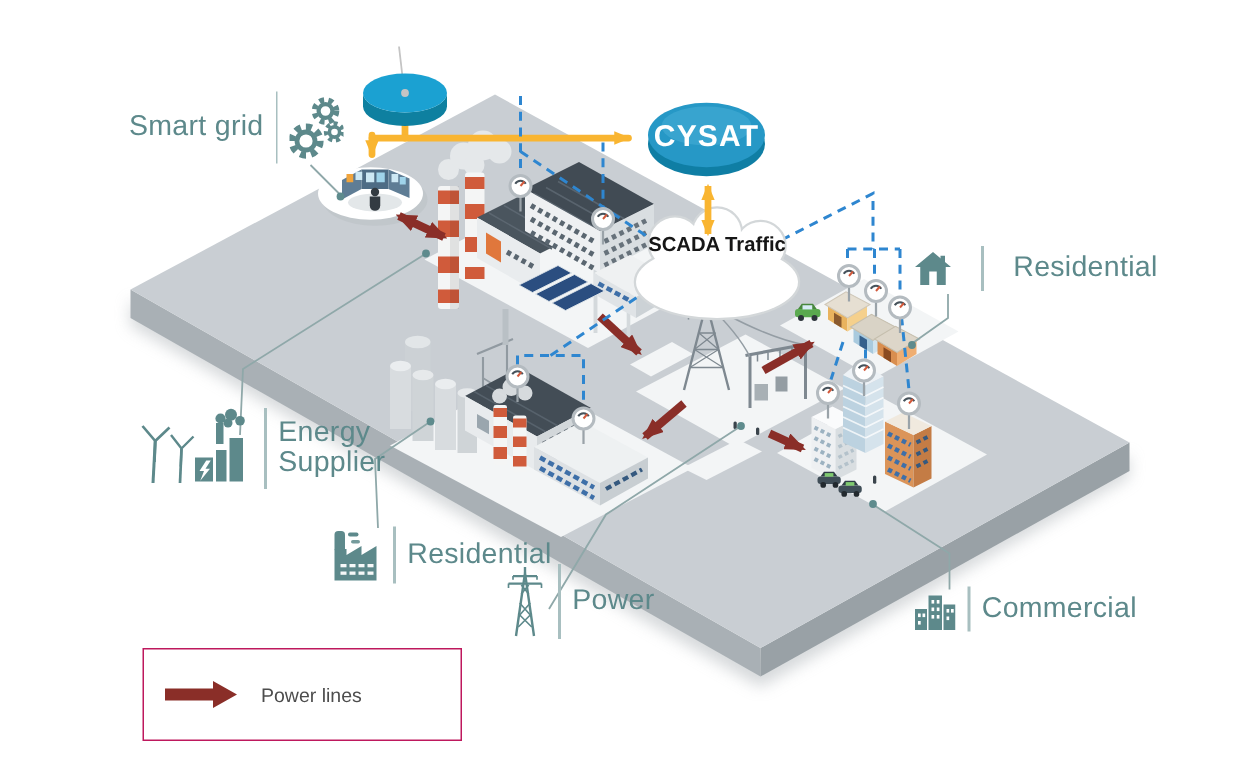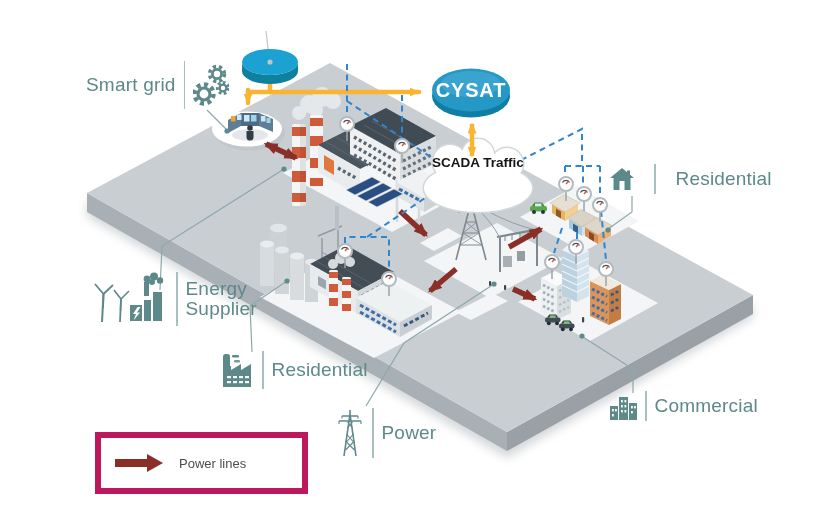--- a/index.html
+++ b/index.html
@@ -7,25 +7,25 @@
           font-family:"Liberation Sans",sans-serif;}
   .scene{position:absolute;left:0;top:0;}
   .node-label{position:absolute;display:flex;align-items:center;color:#5d898b;
               font-size:19px;line-height:1.05;letter-spacing:.2px;white-space:nowrap;}
   .node-label .vline{width:1.5px;align-self:stretch;background:#a8bfc0;margin:0 8px;}
   .txt-right{text-align:right;}
   #lbl-visualization{left:222px;top:6px;color:#1577c1;font-size:18px;font-weight:600;}
   #lbl-smart-grid{left:86px;top:61px;justify-content:center;}
   #lbl-energy{left:90px;top:272px;}
   #lbl-industrial{left:220px;top:351px;min-height:38px;}
-  #lbl-power-trans{left:336px;top:408px;}
+  #lbl-power-trans{left:336px;top:376px;}
   #lbl-residential{left:610px;top:164px;min-height:30px;gap:12px;}
   #lbl-commercial{left:610px;top:391px;min-height:30px;}
   .legend{position:absolute;left:95px;top:432px;width:213px;height:62px;background:#fff;
-          border:6px solid #be185d;box-sizing:border-box;padding:8px 12px;display:flex;
+          border:1px solid #be185d;box-sizing:border-box;padding:8px 12px;display:flex;
           flex-direction:column;justify-content:space-around;}
   .legend-row{display:flex;align-items:center;gap:10px;color:#4d4d4d;font-size:13px;}
   .legend-sym{width:56px;display:flex;align-items:center;justify-content:flex-start;}
   .dotline{width:56px;border-top:2.5px dotted #9cd8ea;}
   .cysat-text{font:700 20px "Liberation Sans",sans-serif;fill:#fff;letter-spacing:.8px;}
   .scada-text{font:700 13.5px "Liberation Sans",sans-serif;fill:#161616;}
 </style>
 </head>
 <body>
 

